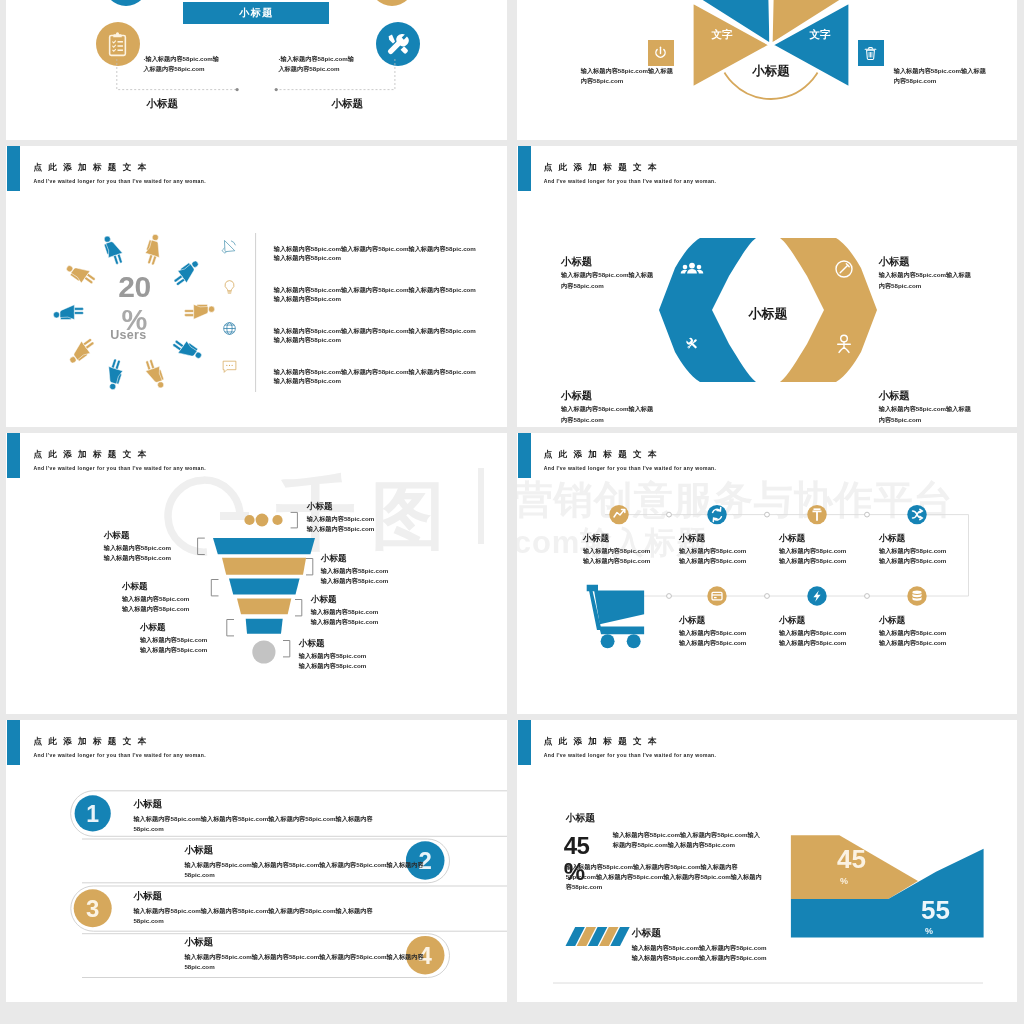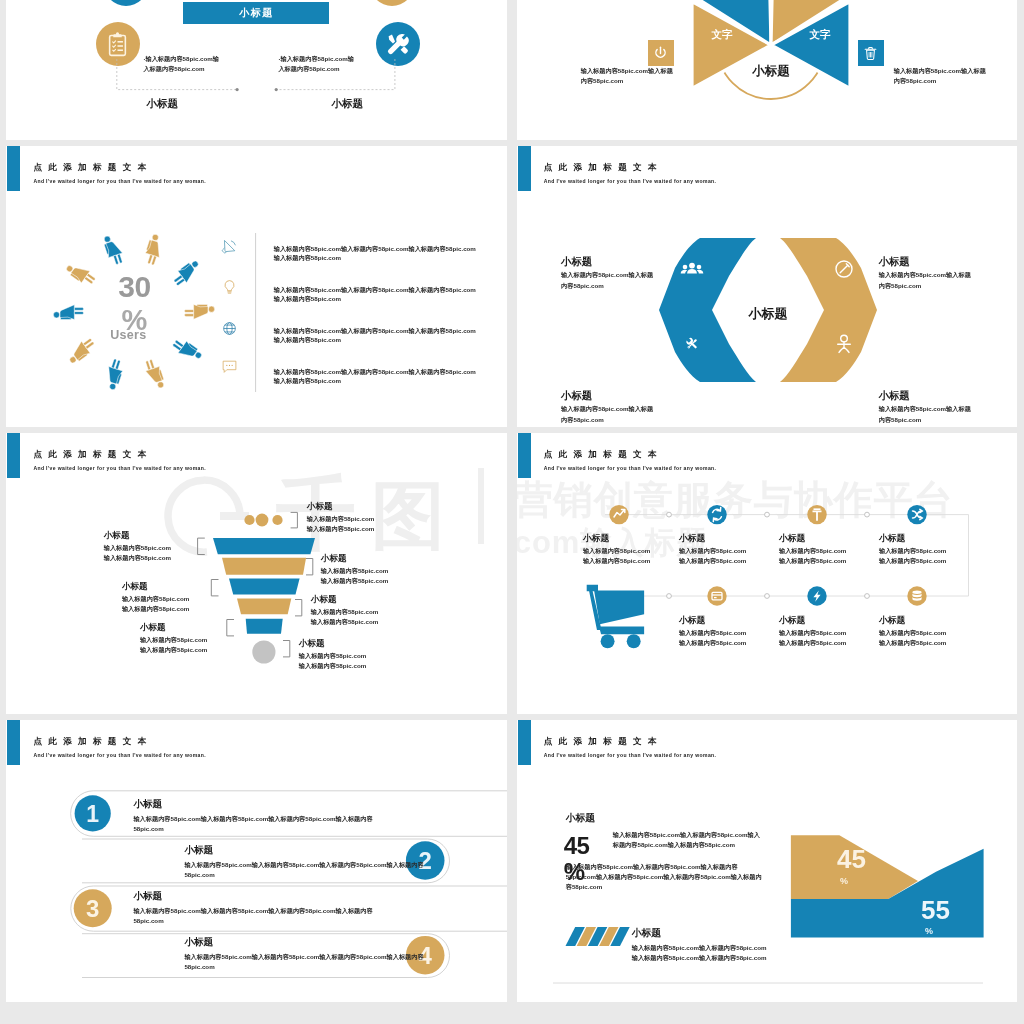--- a/index.html
+++ b/index.html
@@ -247,21 +247,21 @@
           </g>
       <g transform="translate(63.0,166.0) rotate(270) scale(0.88)" fill="#1583b5">
             <use href="#person"></use>
           </g>
       <g transform="translate(75.4,127.8) rotate(306) scale(0.88)" fill="#d6a85c">
             <use href="#person"></use>
           </g>
     <line x1="249.6" y1="87" x2="249.6" y2="246" stroke="#d0d0d0" stroke-width="1"></line>
   </g>
       </svg>
-  <div class="s3-num">30</div>
+  <div class="s3-num">20</div>
   <div class="s3-pct">%</div>
   <div class="s3-users">Users</div>
   <div class="s3-ic s3-ic1">
     <svg viewBox="0 0 32 32" width="17" height="17" fill="none" stroke="#63a3bc" stroke-width="1.6" stroke-linejoin="round">
           <path d="M6.5 4.5 L26 24 L9.5 25.5 a2 2 0 0 1-2.1-2z"></path>
           <path d="M6.8 18.5 L2.9 22.4a1.6 1.6 0 0 0 0 2.3l3.2 3.2a1.6 1.6 0 0 0 2.3 0l2-2"></path>
           <path d="M19.5 5.5a11 11 0 0 1 7.5 7.5" stroke-linecap="round"></path>
         </svg>
   </div>
   <div class="s3-ic s3-ic2">

